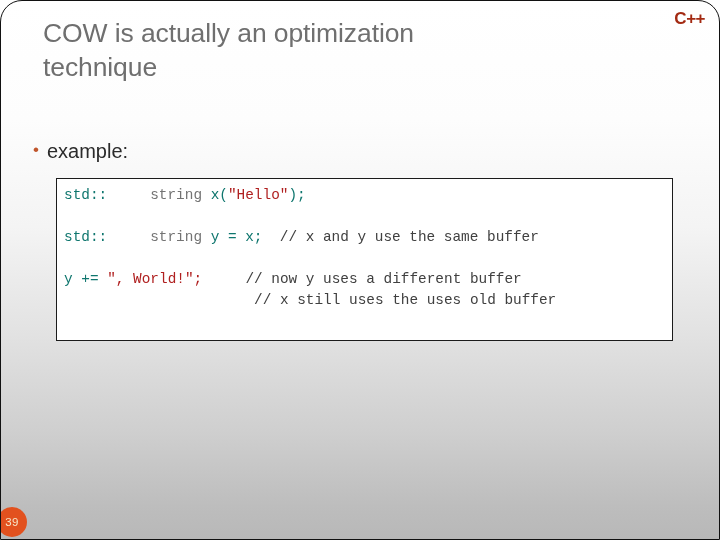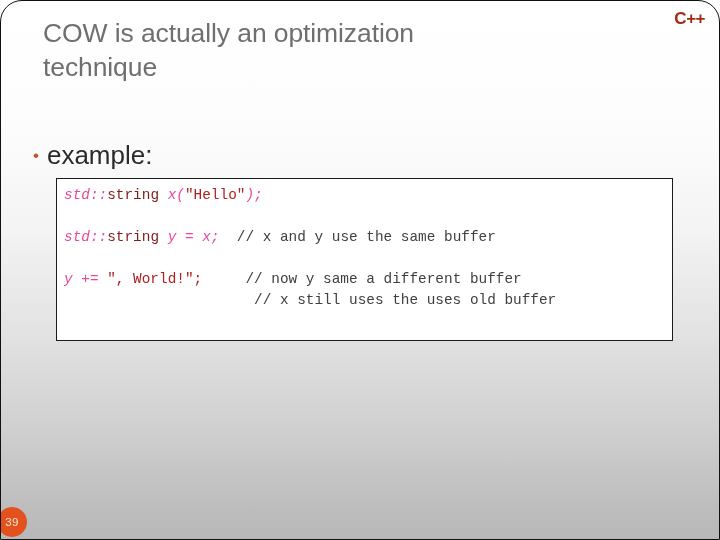--- a/index.html
+++ b/index.html
@@ -65,21 +65,21 @@
     align-items: baseline;
     gap: 8px;
   }
   .bullet-dot {
     color: #c0562c;
     font-size: 17px;
     line-height: 1;
     transform: translateY(-3px);
   }
   .bullet-text {
-    font-size: 26px;
+    font-size: 20px;
     color: #2b2b2b;
     font-weight: 400;
   }
 
   
   .code-box {
     position: absolute;
     left: 55px;
     top: 177px;
     width: 617px;
@@ -93,22 +93,22 @@
     color: #222222;
     overflow: hidden;
   }
   .code-line {
     white-space: pre;
     height: 21px;
     display: block;
   }
   .code-gap { height: 21px; display: block; }
 
-  .tok-plain   { color: #ec4899; font-style: italic; }
-  .tok-type    { color: #7f1d1d; }
+  .tok-plain   { color: #0f766e; }
+  .tok-type    { color: #737373; margin-left: 43px; }
   .tok-string  { color: #b02020; }
   .tok-comment { color: #404040; }
 
   
   .page-badge {
     position: absolute;
     left: 0px;
     bottom: 2px;
     width: 30px;
     height: 30px;
@@ -136,19 +136,19 @@
   <div class="bullet-row">
     <span class="bullet-dot">•</span>
     <span class="bullet-text">example:</span>
   </div>
 
   <div class="code-box" id="code-block">
       <span class="code-line"><span class="tok-plain">std</span><span class="tok-plain">::</span><span class="tok-type">string</span><span class="tok-plain"> x(</span><span class="tok-string">"Hello"</span><span class="tok-plain">);</span></span>
       <span class="code-gap"></span>
       <span class="code-line"><span class="tok-plain">std</span><span class="tok-plain">::</span><span class="tok-type">string</span><span class="tok-plain"> y = x;  </span><span class="tok-comment">// x and y use the same buffer</span></span>
       <span class="code-gap"></span>
-      <span class="code-line"><span class="tok-plain">y += </span><span class="tok-string">", World!";</span><span class="tok-plain">     </span><span class="tok-comment">// now y same a different buffer</span></span>
+      <span class="code-line"><span class="tok-plain">y += </span><span class="tok-string">", World!";</span><span class="tok-plain">     </span><span class="tok-comment">// now y uses a different buffer</span></span>
       <span class="code-line"><span class="tok-plain">                      </span><span class="tok-comment">// x still uses the uses old buffer</span></span>
     </div>
 
   <div class="page-badge">39</div>
 
 </div>
 
 </body></html>

